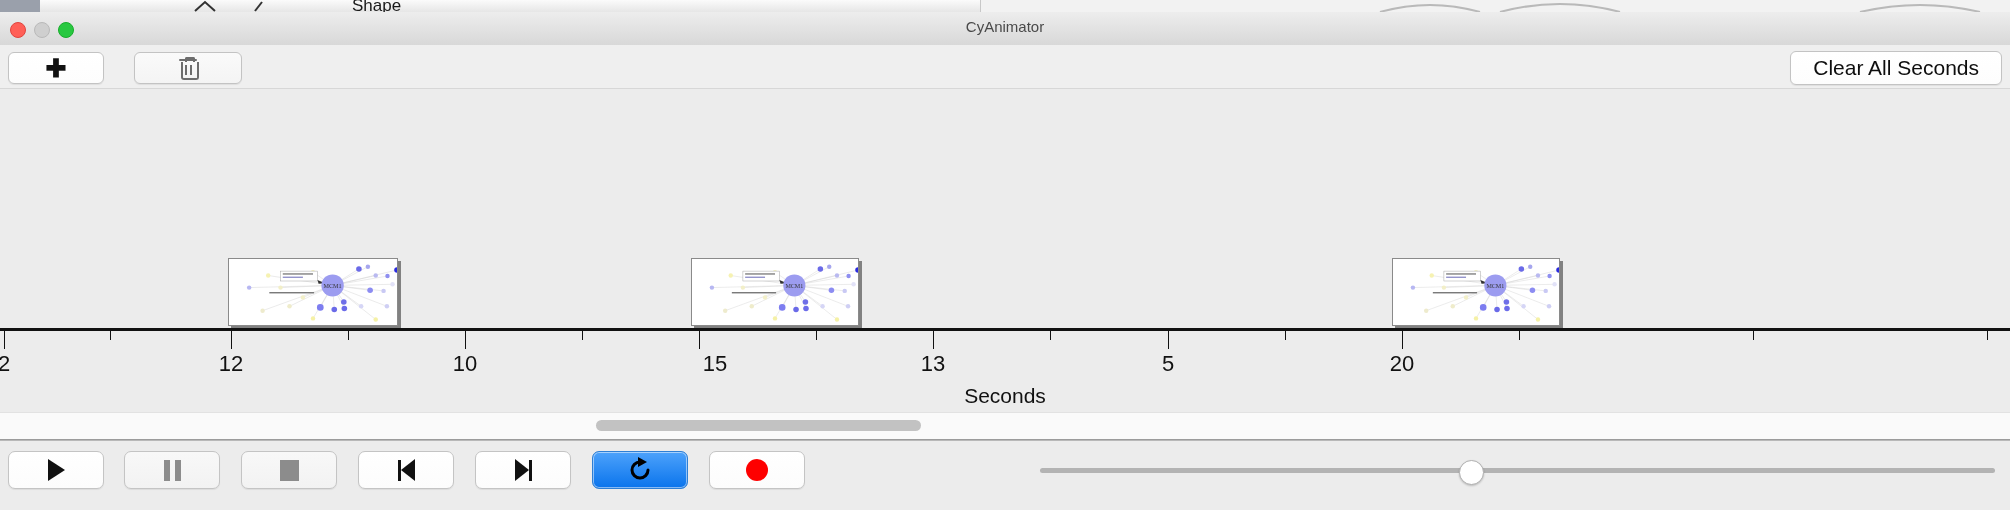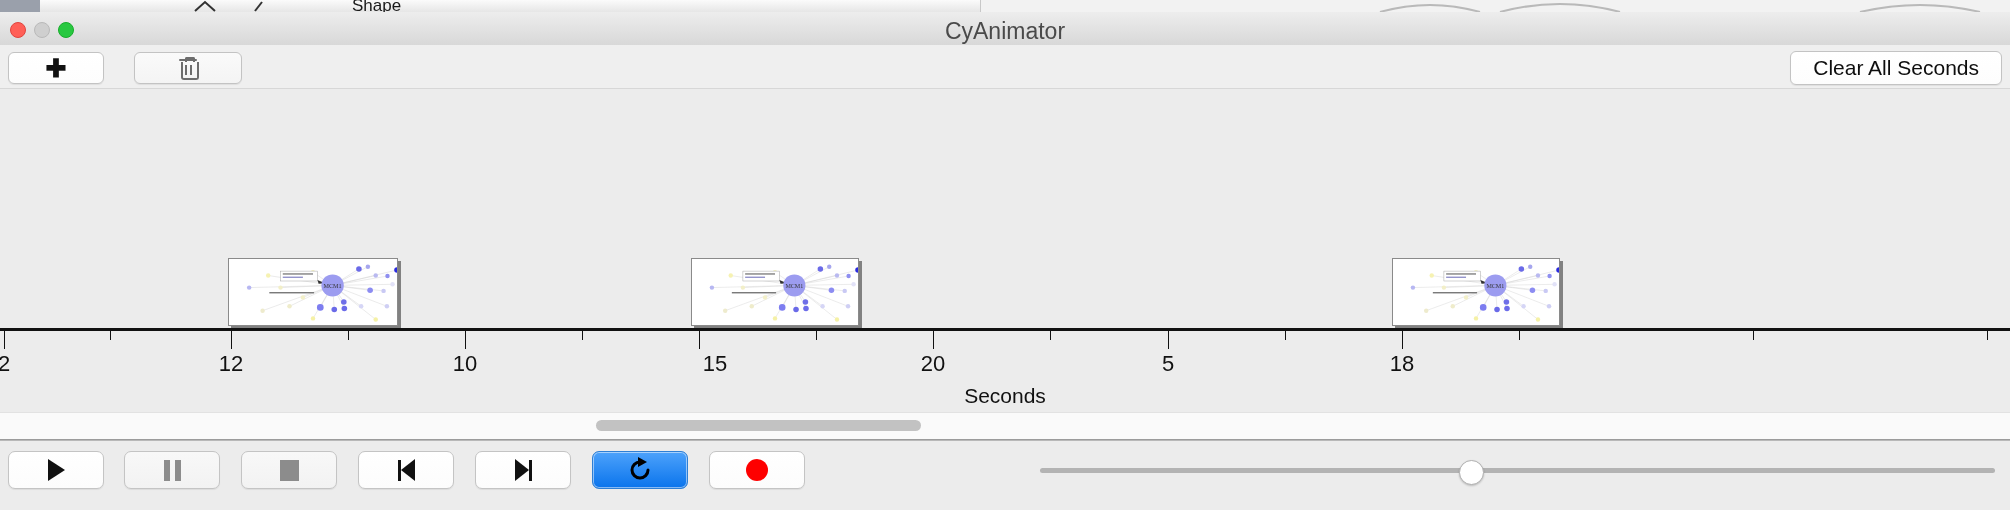--- a/index.html
+++ b/index.html
@@ -47,21 +47,21 @@
   .traffic {
     position: absolute; top: 10px; display: flex; gap: 8px; left: 10px;
   }
   .dot { width: 14px; height: 14px; border-radius: 50%; }
   .dot.red   { background: #ff5f57; border: 1px solid #e0443e; }
   .dot.amber { background: #cfcfcf; border: 1px solid #b9b9b9; }
   .dot.green { background: #28c840; border: 1px solid #17ad2b; }
   .title-text {
     position: absolute; left: 0; right: 0; top: 6px;
     text-align: center;
-    font-size: 23px;
+    font-size: 15px;
     color: #4a4a4a;
     font-family: "Liberation Sans", sans-serif;
   }
 
   
   .toolbar {
     position: absolute; left: 0; top: 45px; width: 2010px; height: 43px;
     background: #efefef;
     border-bottom: 1px solid #c6c6c6;
   }
@@ -485,25 +485,25 @@
           <div class="tick minor" style="left: 1987px;"></div>
           <div class="tick major" style="left: 4px;"></div>
           <div class="tick-label" style="left: 4px;">2</div>
           <div class="tick major" style="left: 231px;"></div>
           <div class="tick-label" style="left: 231px;">12</div>
           <div class="tick major" style="left: 465px;"></div>
           <div class="tick-label" style="left: 465px;">10</div>
           <div class="tick major" style="left: 699px;"></div>
           <div class="tick-label" style="left: 715px;">15</div>
           <div class="tick major" style="left: 933px;"></div>
-          <div class="tick-label" style="left: 933px;">20</div>
+          <div class="tick-label" style="left: 933px;">13</div>
           <div class="tick major" style="left: 1168px;"></div>
           <div class="tick-label" style="left: 1168px;">5</div>
           <div class="tick major" style="left: 1402px;"></div>
-          <div class="tick-label" style="left: 1402px;">18</div>
+          <div class="tick-label" style="left: 1402px;">20</div>
         </div>
       <div class="axis-title">Seconds</div>
     </div>
   </div>
 
   <div class="hscroll">
     <div class="hscroll-thumb" id="hscroll-thumb" style="left: 596px; width: 325px;"></div>
   </div>
 
   <div class="controls">

